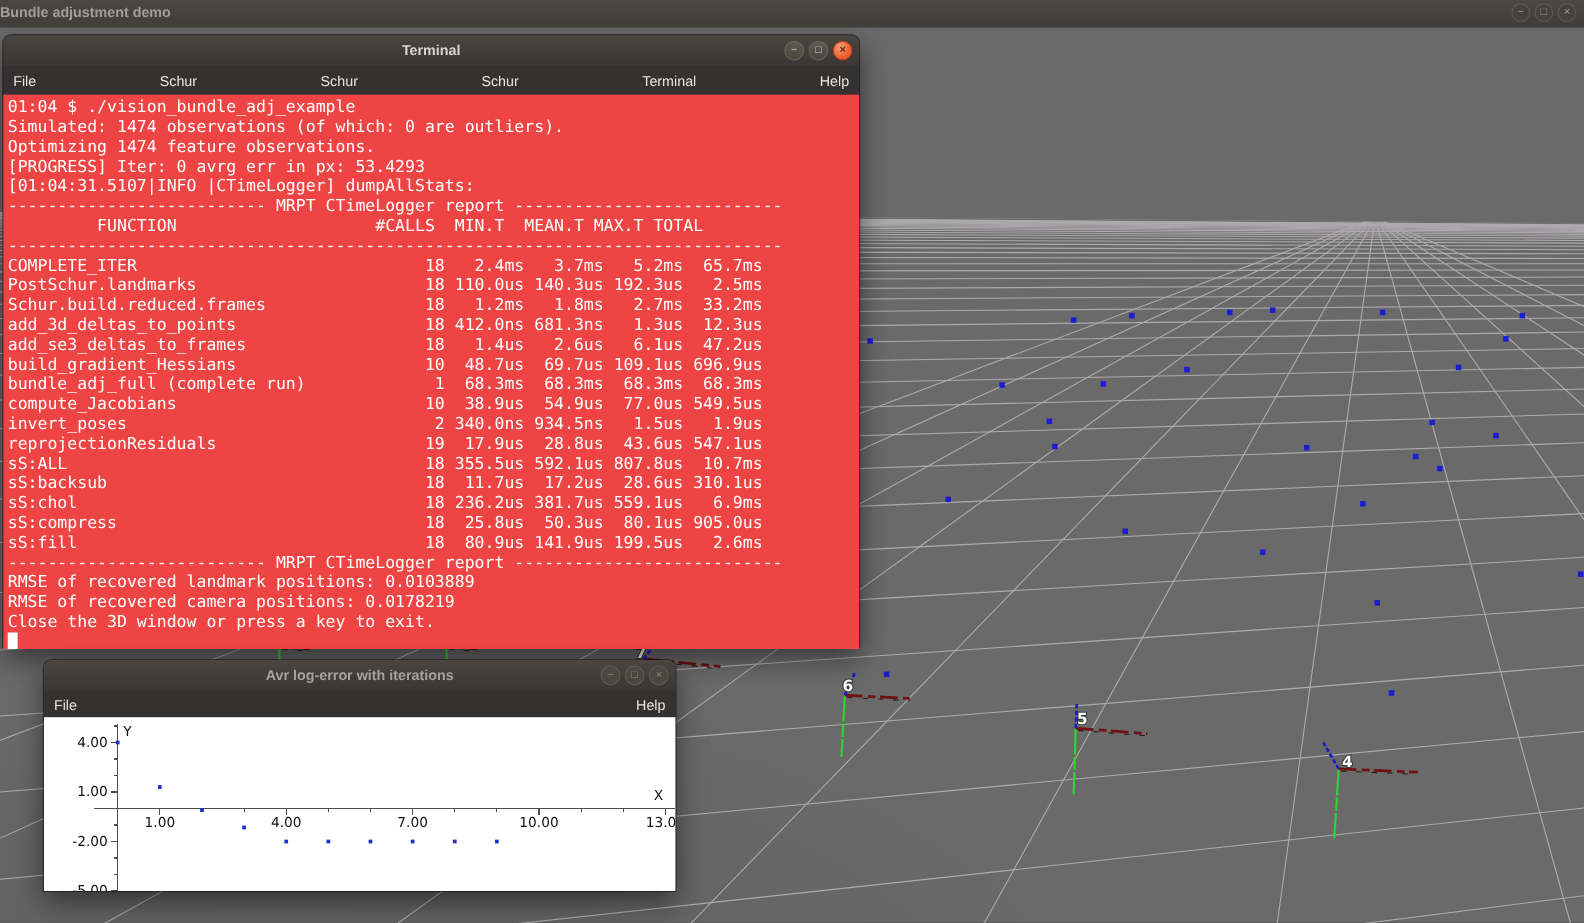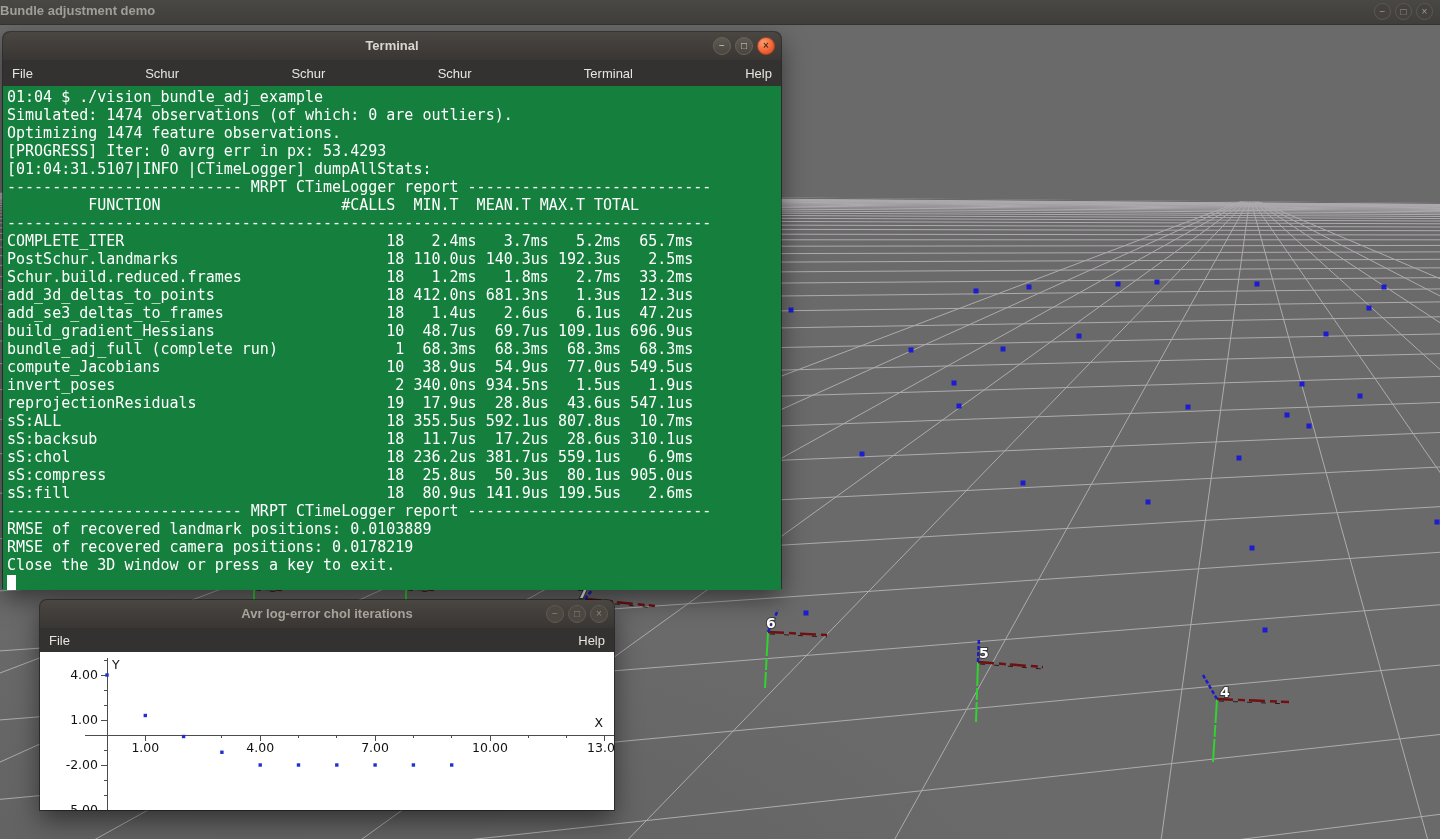--- a/index.html
+++ b/index.html
@@ -30,21 +30,21 @@
   .tbtn.plain{background:linear-gradient(#5c5852,#49453f);border:1px solid #696357;color:#d3cfc7;}
   .tbtn.close{background:radial-gradient(circle at 35% 30%,#f79e74,#ee5f30 62%,#d84d1f);
     border:1px solid #b4431d;color:#6b2a10;font-weight:bold;}
   .tbtn.dim{background:#4c4841;border:1px solid #5f5a52;color:#8b867d;}
   .menubar{display:flex;align-items:center;background:#343230;color:#e8e5e0;font-size:13px;justify-content:space-between;}
   .menuitem{padding:0 9px;}
 
   
   #terminal{left:3px;top:32px;width:778px;height:556px;background:#300a24;}
   #terminal .menubar{height:26px;}
-  #term-body{position:absolute;left:0;top:54px;width:778px;height:504px;background:#15803d;overflow:hidden;}
+  #term-body{position:absolute;left:0;top:54px;width:778px;height:504px;background:#ef4444;overflow:hidden;}
   #term-pre{margin:0;padding:2px 0 0 4px;font-family:"DejaVu Sans Mono","Liberation Mono",monospace;
     font-size:15px;line-height:18px;color:#ffffff;white-space:pre;}
   #term-cursor{display:inline-block;width:9px;height:15px;background:#ffffff;vertical-align:-2px;}
 
   
   #plotwin{left:40px;top:600px;width:574px;height:210px;background:#3b3835;}
   #plotwin .wtitle{color:#a7a39b;}
   #terminal .wtitle{color:#dad6cf;}
   #plotwin .menubar{height:24px;}
   #plot-area{position:absolute;left:0;top:52px;width:574px;height:158px;background:#ffffff;}
@@ -245,21 +245,21 @@
 RMSE of recovered landmark positions: 0.0103889
 RMSE of recovered camera positions: 0.0178219
 Close the 3D window or press a key to exit.
 <span id="term-cursor"></span></pre>
 
     </div>
   </div>
 
   <div id="plotwin" class="window">
     <div class="titlebar">
-      <div class="wtitle">Avr log-error chol iterations</div>
+      <div class="wtitle">Avr log-error with iterations</div>
       <div class="winbtns">
         <div class="tbtn dim">−</div>
         <div class="tbtn dim">□</div>
         <div class="tbtn dim">×</div>
       </div>
     </div>
     <div class="menubar" id="plot-menu">
         <div class="menuitem">File</div>
         <div class="menuitem">Help</div>
       </div>

